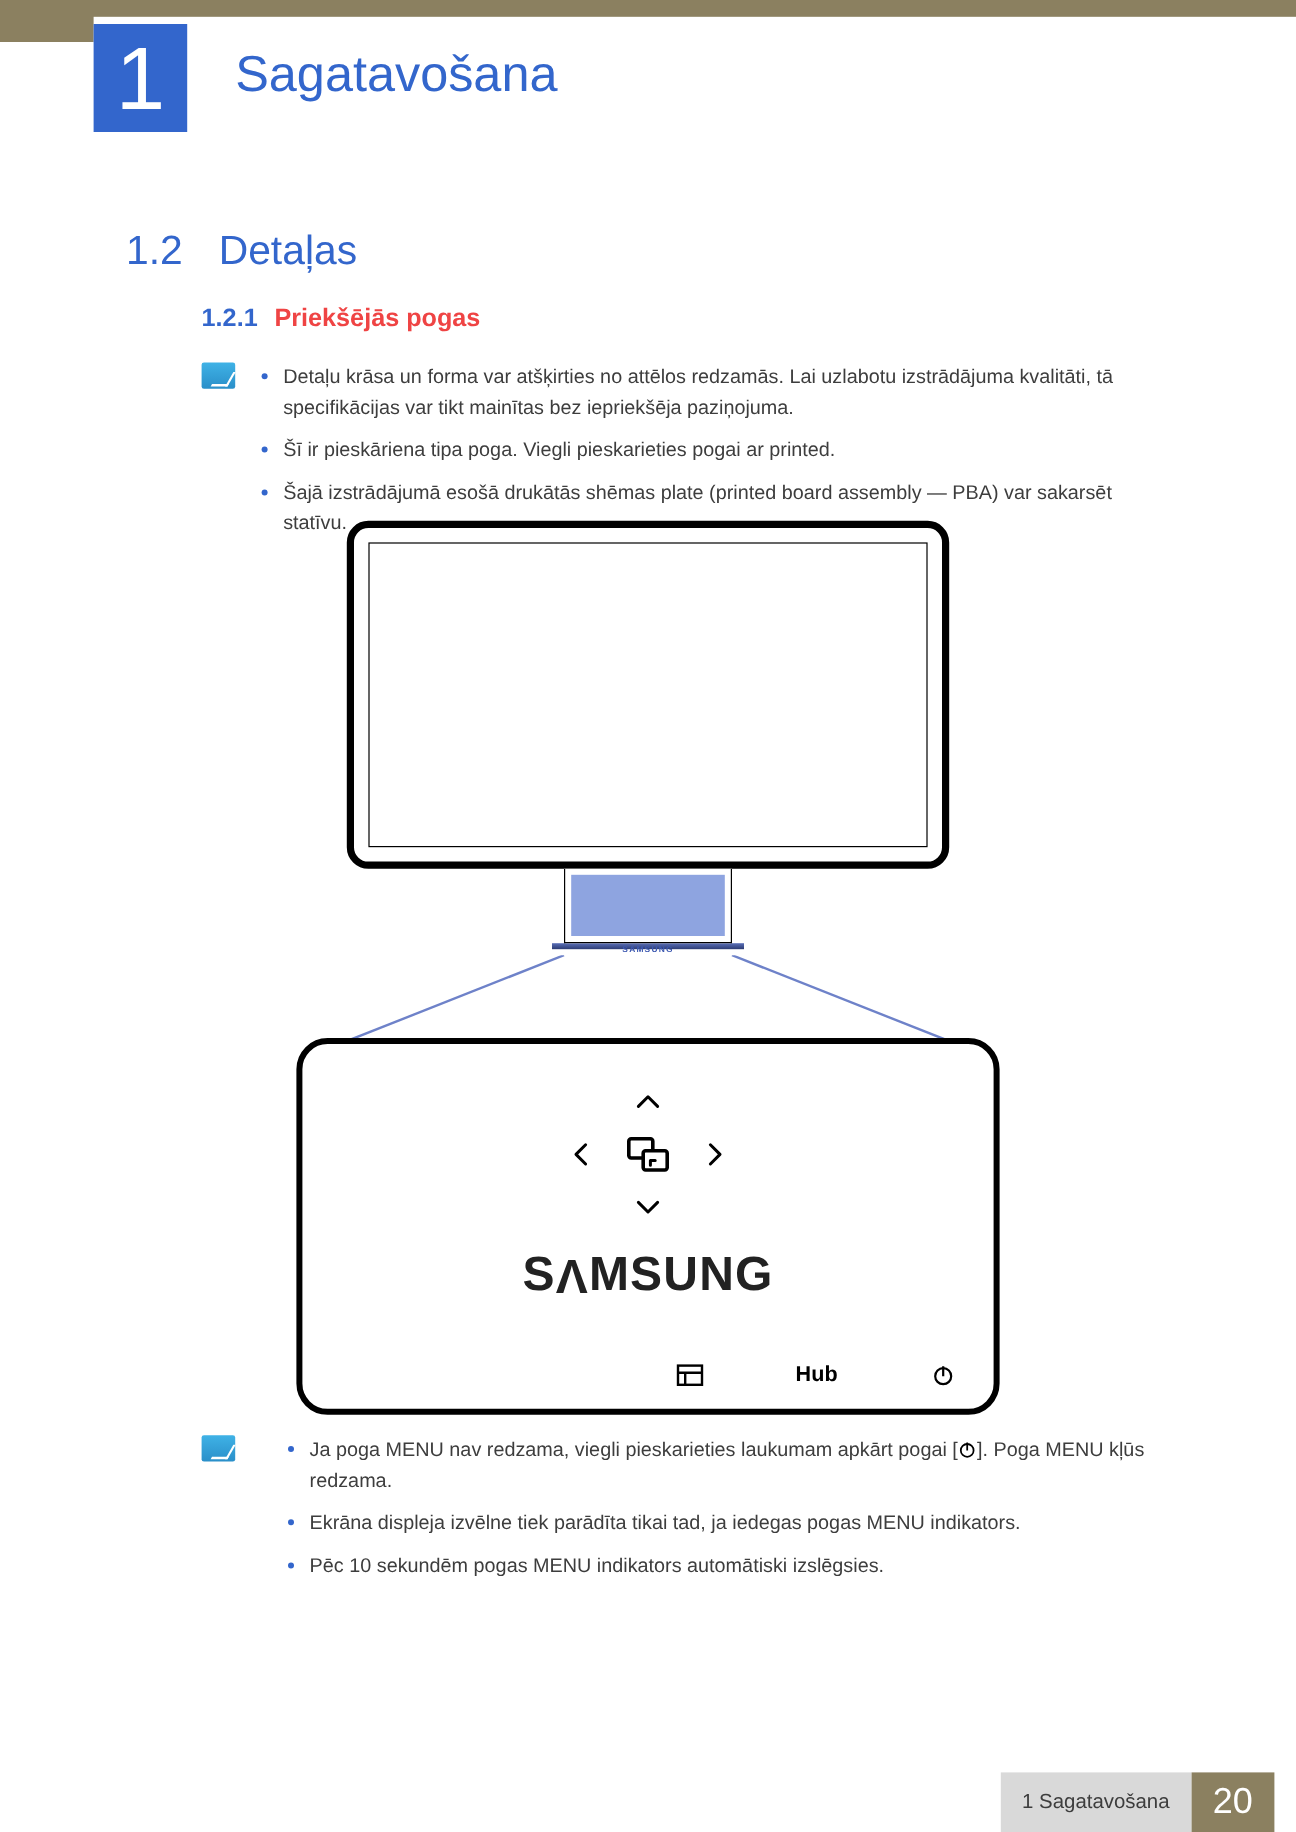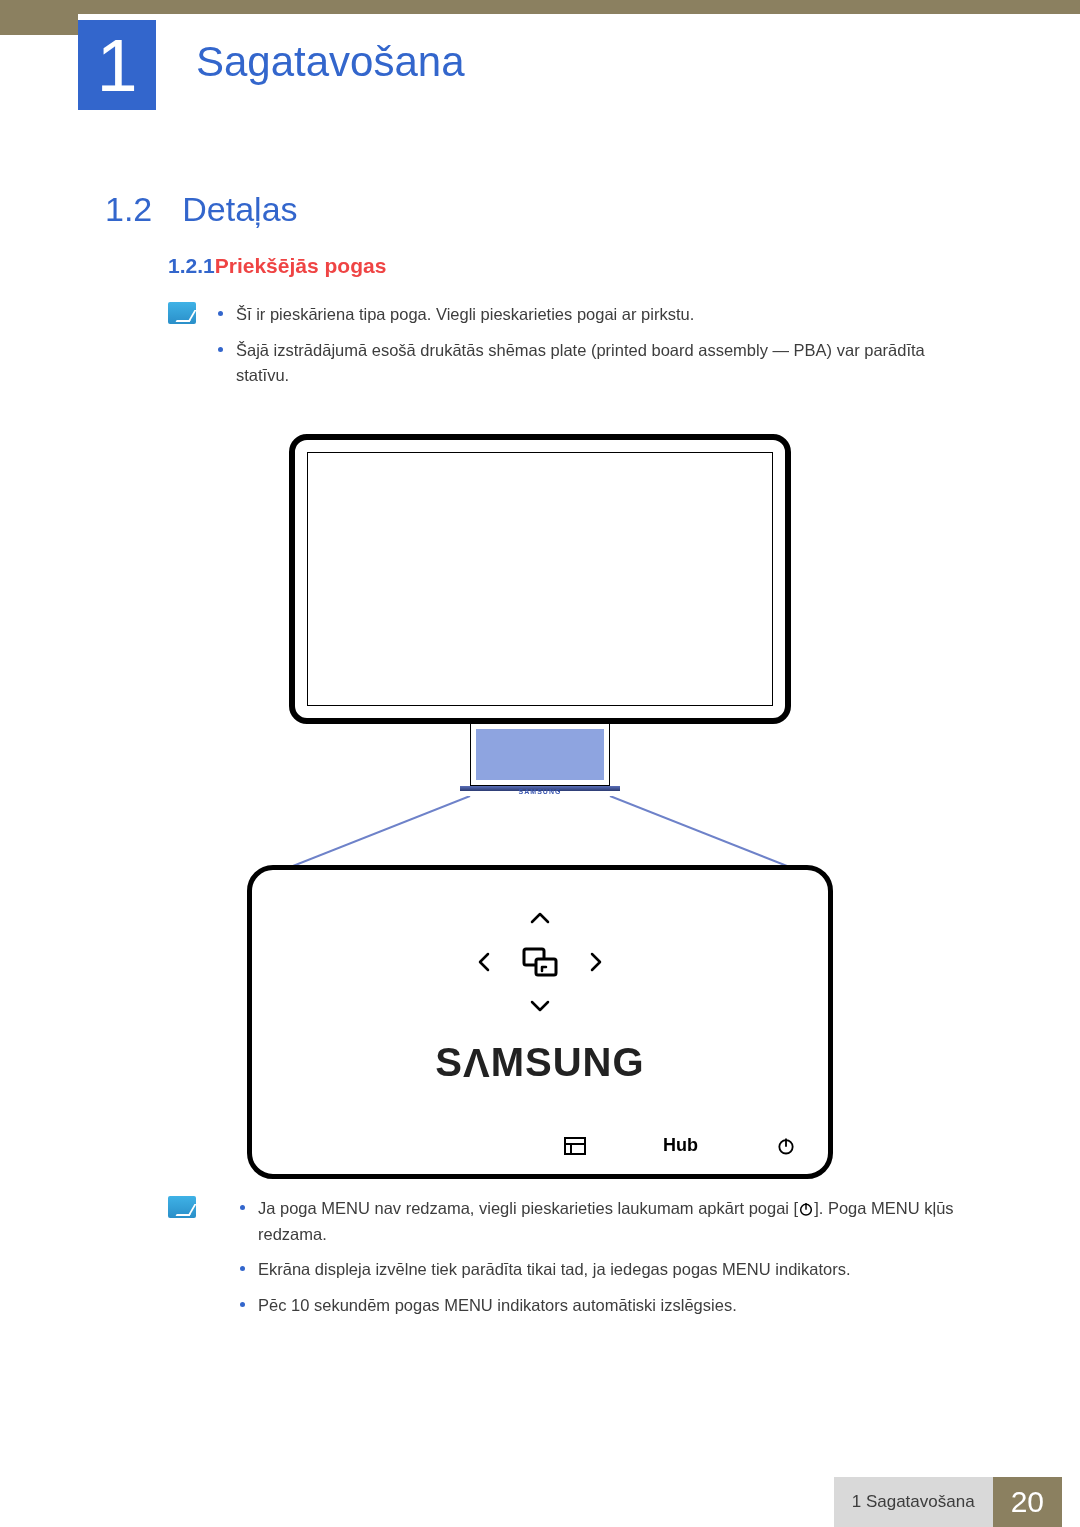--- a/index.html
+++ b/index.html
@@ -26,21 +26,21 @@
   }
   .chapter-title {
     position: absolute; top: 38px; left: 196px;
     color: #3366cc; font-size: 42px; font-weight: 400;
   }
 
   
   .sec-row { position: absolute; left: 105px; display: flex; align-items: baseline; gap: 30px; }
   .sec-num { color: #3366cc; font-size: 34px; font-weight: 400; }
   .sec-title { color: #3366cc; font-size: 34px; font-weight: 400; }
-  .subsec-row { position: absolute; left: 168px; display: flex; align-items: baseline; }
+  .subsec-row { position: absolute; left: 168px; display: flex; align-items: baseline; gap: 14px; }
   .subsec-num { color: #3366cc; font-size: 21px; font-weight: 700; }
   .subsec-title { color: #ef4444; font-size: 21px; font-weight: 700; }
 
   
   .note {
     position: absolute; left: 168px; right: 105px;
     display: flex; align-items: flex-start; gap: 22px;
   }
   .note-icon {
     width: 28px; height: 22px; flex: 0 0 28px;
@@ -162,22 +162,23 @@
   </div>
 
   <div class="subsec-row" style="top:254px;">
     <span class="subsec-num">1.2.1</span>
     <span class="subsec-title">Priekšējās pogas</span>
   </div>
 
   <div class="note" style="top:302px;">
     <div class="note-icon"></div>
     <ul>
-      <li>Šī ir pieskāriena tipa poga. Viegli pieskarieties pogai ar pirkstu.</li>
-      <li>Šajā izstrādājumā esošā drukātās shēmas plate (printed board assembly — PBA) var parādīta statīvu.</li>
+      <li>Detaļu krāsa un forma var atšķirties no attēlos redzamās. Lai uzlabotu izstrādājuma kvalitāti, tā specifikācijas var tikt mainītas bez iepriekšēja paziņojuma.</li>
+      <li>Šī ir pieskāriena tipa poga. Viegli pieskarieties pogai ar printed.</li>
+      <li>Šajā izstrādājumā esošā drukātās shēmas plate (printed board assembly — PBA) var sakarsēt statīvu.</li>
     </ul>
   </div>
 
   <div class="figure">
     <div class="monitor"></div>
     <div class="stand">
       <div class="stand-inner">
         <div class="stand-label">
           <span class="stand-brand">SAMSUNG</span>
         </div>

